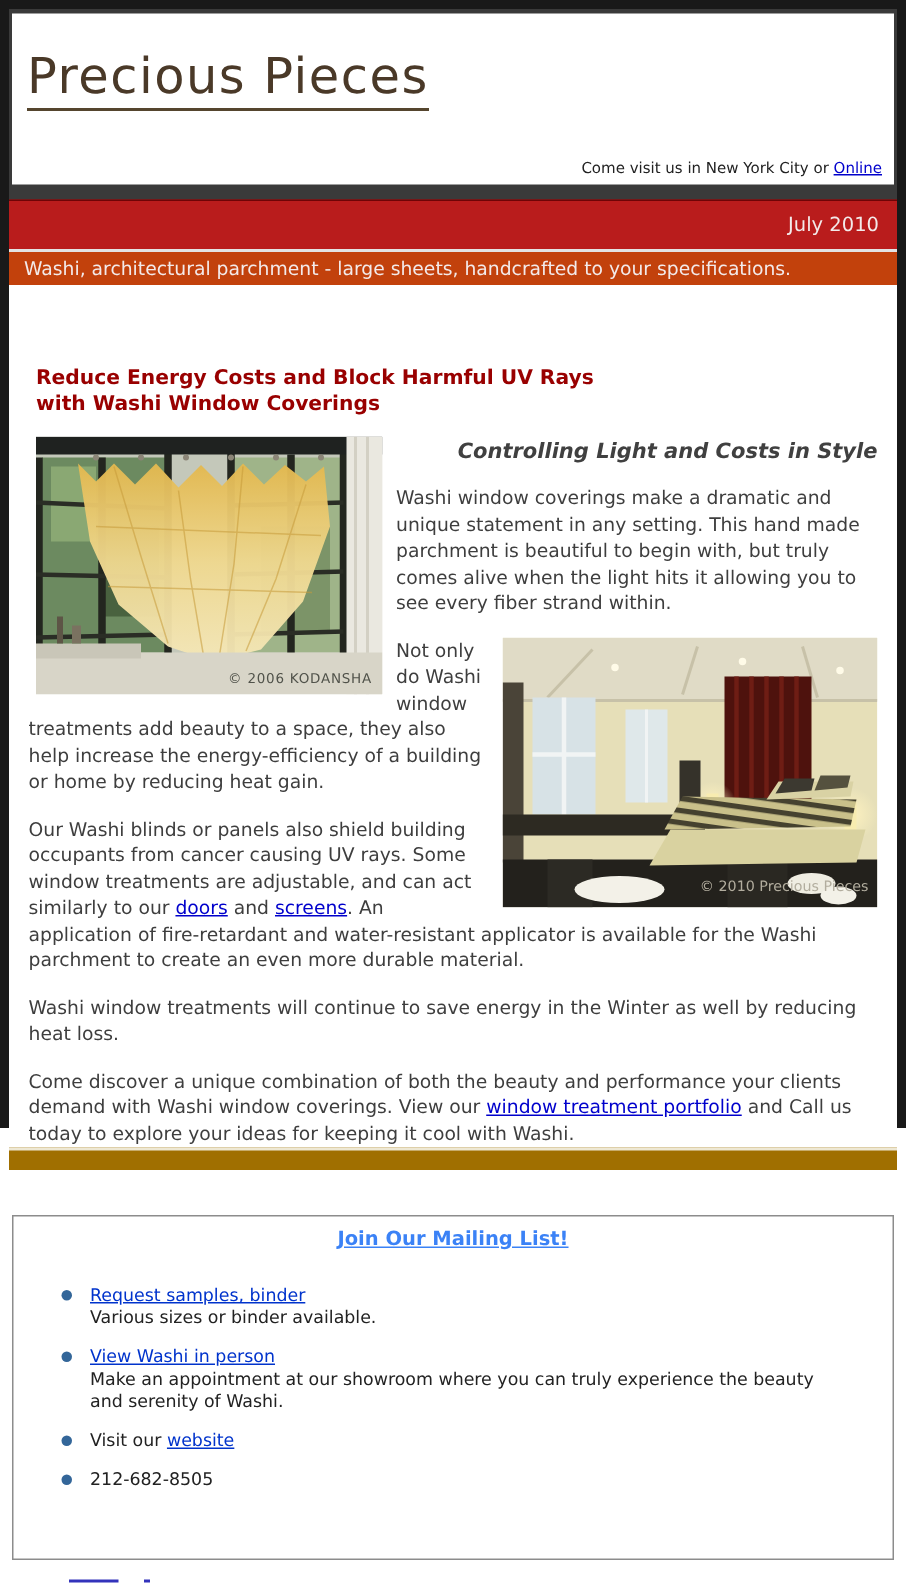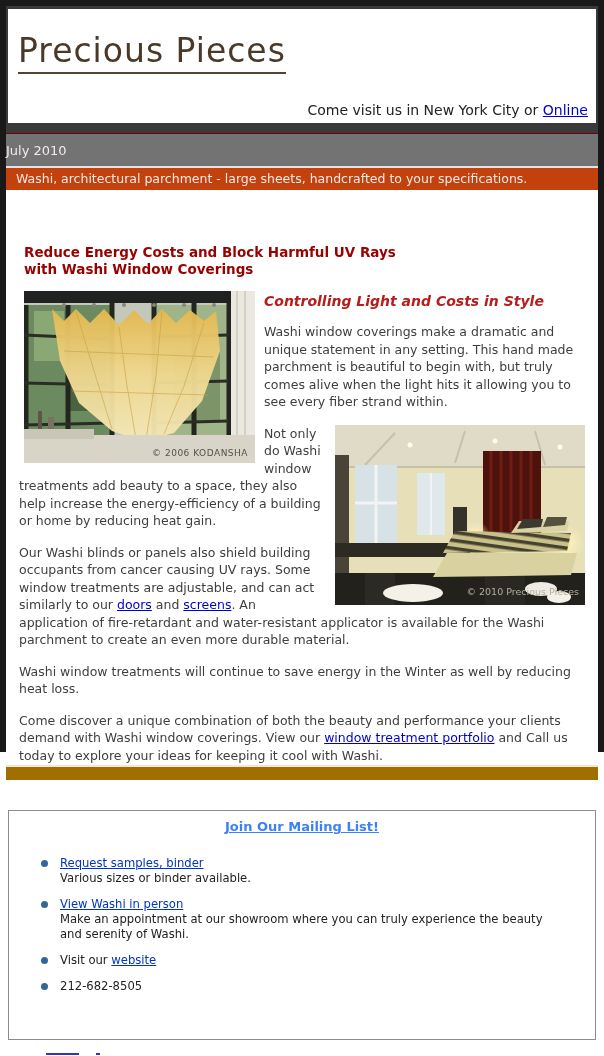--- a/index.html
+++ b/index.html
@@ -12,42 +12,42 @@
     border:6px solid #191919;background:#3a3a3a;position:relative;
   }
   
   .header{margin:3px 2px 0 2px;height:114px;background:#ffffff;position:relative;}
   .logo-block{position:absolute;top:24px;left:10px;}
   .logo-text{
     font-size:33px;color:#4a3928;letter-spacing:1px;
     border-bottom:2px solid #55452e;padding-bottom:3px;display:inline-block;line-height:36px;
   }
   .tagline{font-size:11px;letter-spacing:2.6px;color:#3b342a;margin-top:4px;}
-  .visit-line{position:absolute;right:8px;bottom:5px;font-size:14px;color:#222222;}
+  .visit-line{position:absolute;right:8px;bottom:5px;font-size:10px;color:#222222;}
   .visit-line a{color:#0000cc;text-decoration:underline;}
   
   .banner-date{
-    margin-top:10px;height:33px;background:#737373;border-top:1px solid #6e0406;
-    color:#f3eaea;font-size:13px;line-height:34px;padding-right:12px;box-sizing:border-box;
+    margin-top:10px;height:33px;background:#b91c1c;border-top:1px solid #6e0406;
+    color:#f3eaea;font-size:13px;line-height:34px;text-align:right;padding-right:12px;box-sizing:border-box;
   }
   .banner-sep{height:2px;background:#e3e3e3;}
   .banner-sub{
     height:22px;background:#c2410c;color:#f3eaea;font-size:12.5px;
     line-height:22px;padding-left:10px;
   }
   
   .content{height:575px;background:#ffffff;padding:0 13px;overflow:hidden;}
   .headline{padding-top:54px;font-size:13.5px;font-weight:bold;color:#990000;line-height:16.5px;margin:0 0 0 5px;}
   .flow{margin-top:14px;}
   .photo{position:relative;overflow:hidden;}
   .photo1{float:left;width:231px;height:172px;margin:0 9px 6px 5px;}
   .photo2{float:right;width:250px;height:180px;margin:0 0 8px 10px;}
   .photo-caption1{position:absolute;bottom:5px;right:7px;font-size:9px;color:#50524a;letter-spacing:0.5px;}
   .photo-caption2{position:absolute;bottom:4px;right:6px;font-size:9.5px;color:#b2ad9e;}
-  .subhead{font-size:14px;font-weight:bold;font-style:italic;color:#b91c1c;margin:0;padding-top:2px;}
+  .subhead{font-size:14px;font-weight:bold;font-style:italic;color:#404040;margin:0;padding-top:2px;text-align:right;}
   .content p{margin:14px 0 0 0;font-size:12.5px;line-height:17.5px;color:#3e3e3e;}
   .content p a{color:#0000cc;text-decoration:underline;}
   
   .goldbar{height:13px;background:#a06f00;border-top:2px solid #eee8d4;}
   
   .footer{
     margin:30px 2px 0 2px;height:230px;background:#ffffff;border:1px solid #8c8c8c;
     box-sizing:border-box;padding-top:8px;
   }
   .join{text-align:center;font-size:13px;font-weight:bold;}

